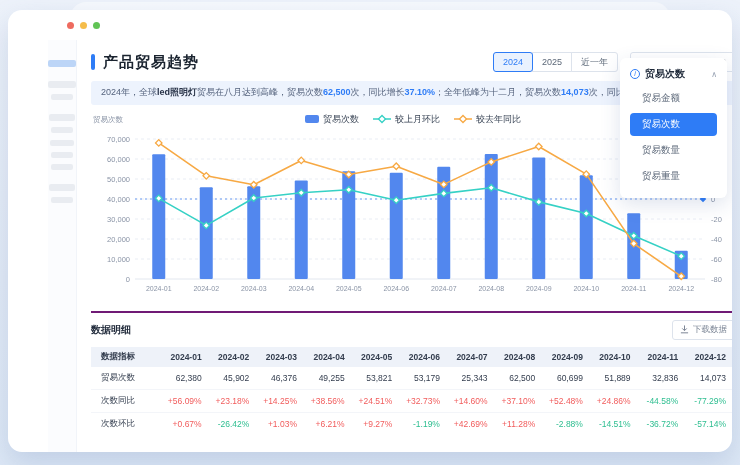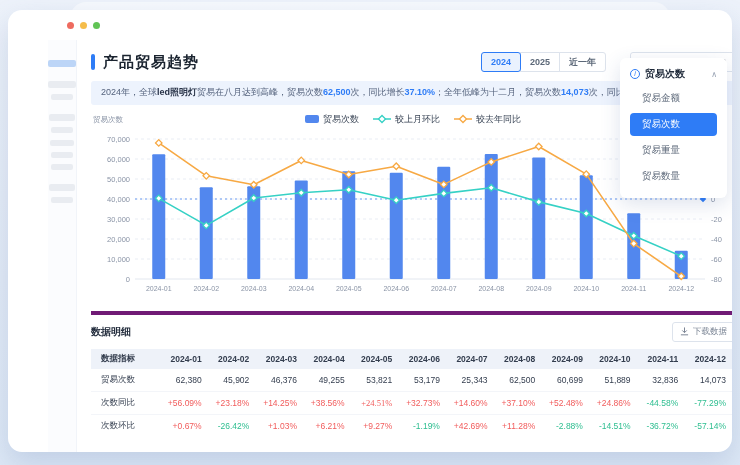--- a/index.html
+++ b/index.html
@@ -24,21 +24,21 @@
   .sk.blue{ background:#bcd5f7; }
   .sk.w28{ width:28px; height:7px; } .sk.w26{ width:26px; height:7px; }
   .sk.w24{ width:24px; height:6px; } .sk.w22{ width:22px; height:6px; }
   .mb14{ margin-bottom:14px; } .mb6{ margin-bottom:6px; } .mb7{ margin-bottom:7px; }
   
   .main{ flex:1; padding:8px 16px 0 14px; position:relative; }
   .header-row{ display:flex; align-items:center; justify-content:space-between; margin-top:4px; }
   .title-wrap{ display:flex; align-items:center; gap:8px; }
   .accent{ width:4px; height:16px; background:#2E7CF6; border-radius:2px; }
   .page-title{ font-size:15px; font-weight:bold; color:#1b2430; letter-spacing:1px; }
-  .controls{ display:flex; align-items:center; gap:24px;font-weight:bold; }
+  .controls{ display:flex; align-items:center; gap:12px; }
   .seg-group{ display:flex; }
   .seg-btn{ height:20px; padding:0 9px; font-size:9px; color:#5c6878; background:#fff;
     border:1px solid #dde3ec; display:flex; align-items:center; cursor:pointer; margin-left:-1px; }
   .seg-btn:first-child{ border-radius:3px 0 0 3px; margin-left:0; }
   .seg-btn:last-child{ border-radius:0 3px 3px 0; }
   .seg-btn.active{ color:#2E7CF6; border-color:#2E7CF6; background:#eaf2fe; position:relative; z-index:1; border-radius:3px; }
   .date-box{ height:20px; border:1px solid #dde3ec; border-radius:3px; padding:0 8px;
     display:flex; align-items:center; gap:6px; font-size:9px; color:#5c6878; background:#fff; }
   .date-box .arrow{ color:#98a2b3; }
   
@@ -48,21 +48,21 @@
   .summary .highlight{ color:#2E7CF6; font-weight:bold; }
   
   .chart-section{ margin-top:8px; }
   .chart-top{ position:relative; height:14px; }
   .axis-title{ position:absolute; left:2px; top:2px; font-size:7.5px; color:#8a94a6; }
   .legend{ position:absolute; left:50%; transform:translateX(-50%); top:0;
     display:flex; gap:14px; align-items:center; }
   .legend-item{ display:flex; align-items:center; gap:4px; font-size:9px; color:#3a4556; cursor:pointer; }
   .legend-bar{ width:14px; height:8px; border-radius:2px; display:inline-block; }
   
-  .table-section{ margin-top:2px; border-top:4px solid #701a75; padding-top:7px; }
+  .table-section{ margin-top:2px; border-top:2px solid #701a75; padding-top:7px; }
   .table-head{ display:flex; align-items:center; justify-content:space-between; }
   .section-title{ font-size:10px; font-weight:bold; color:#232d3d; }
   .download-btn{ display:flex; align-items:center; gap:4px; border:1px solid #dde3ec;
     border-radius:3px; padding:3px 7px; font-size:8.5px; color:#7a8494; background:#fff; cursor:pointer; }
   table{ width:100%; border-collapse:collapse; margin-top:7px; table-layout:fixed; }
   th,td{ font-size:8.5px; font-weight:normal; white-space:nowrap; }
   thead th{ background:#eef2f9; font-weight:bold; color:#333d4e; height:20px;
     text-align:right; padding-right:9px; }
   thead th:first-child{ text-align:left; padding-left:10px; width:72px; }
   tbody td{ height:23px; text-align:right; padding-right:9px; color:#333d4e;
@@ -285,21 +285,21 @@
                 <td>51,889</td>
                 <td>32,836</td>
                 <td>14,073</td>
               </tr>
               <tr>
                 <td>次数同比</td>
                 <td style="color: rgb(241, 92, 92);">+56.09%</td>
                 <td style="color: rgb(241, 92, 92);">+23.18%</td>
                 <td style="color: rgb(241, 92, 92);">+14.25%</td>
                 <td style="color: rgb(241, 92, 92);">+38.56%</td>
-                <td style="color: rgb(241, 92, 92); font-family: Liberation Serif, serif;">+24.51%</td>
+                <td style="color: rgb(241, 92, 92);">+24.51%</td>
                 <td style="color: rgb(241, 92, 92);">+32.73%</td>
                 <td style="color: rgb(241, 92, 92);">+14.60%</td>
                 <td style="color: rgb(241, 92, 92);">+37.10%</td>
                 <td style="color: rgb(241, 92, 92);">+52.48%</td>
                 <td style="color: rgb(241, 92, 92); margin-left: 14px;">+24.86%</td>
                 <td style="color: rgb(46, 190, 144);">-44.58%</td>
                 <td style="color: rgb(46, 190, 144);">-77.29%</td>
               </tr>
               <tr>
                 <td>次数环比</td>
@@ -324,17 +324,17 @@
 
   <div class="dropdown">
     <div class="dd-header">
       <span class="info-icon">i</span>
       <span class="dd-title">贸易次数</span>
       <span class="dd-chevron">∧</span>
     </div>
     <div class="dd-list" id="dd-list">
         <div class="dd-item">贸易金额</div>
         <div class="dd-item selected">贸易次数</div>
+        <div class="dd-item">贸易数量</div>
         <div class="dd-item">贸易重量</div>
-        <div class="dd-item">贸易数量</div>
       </div>
   </div>
 </div>
 
 </body></html>

